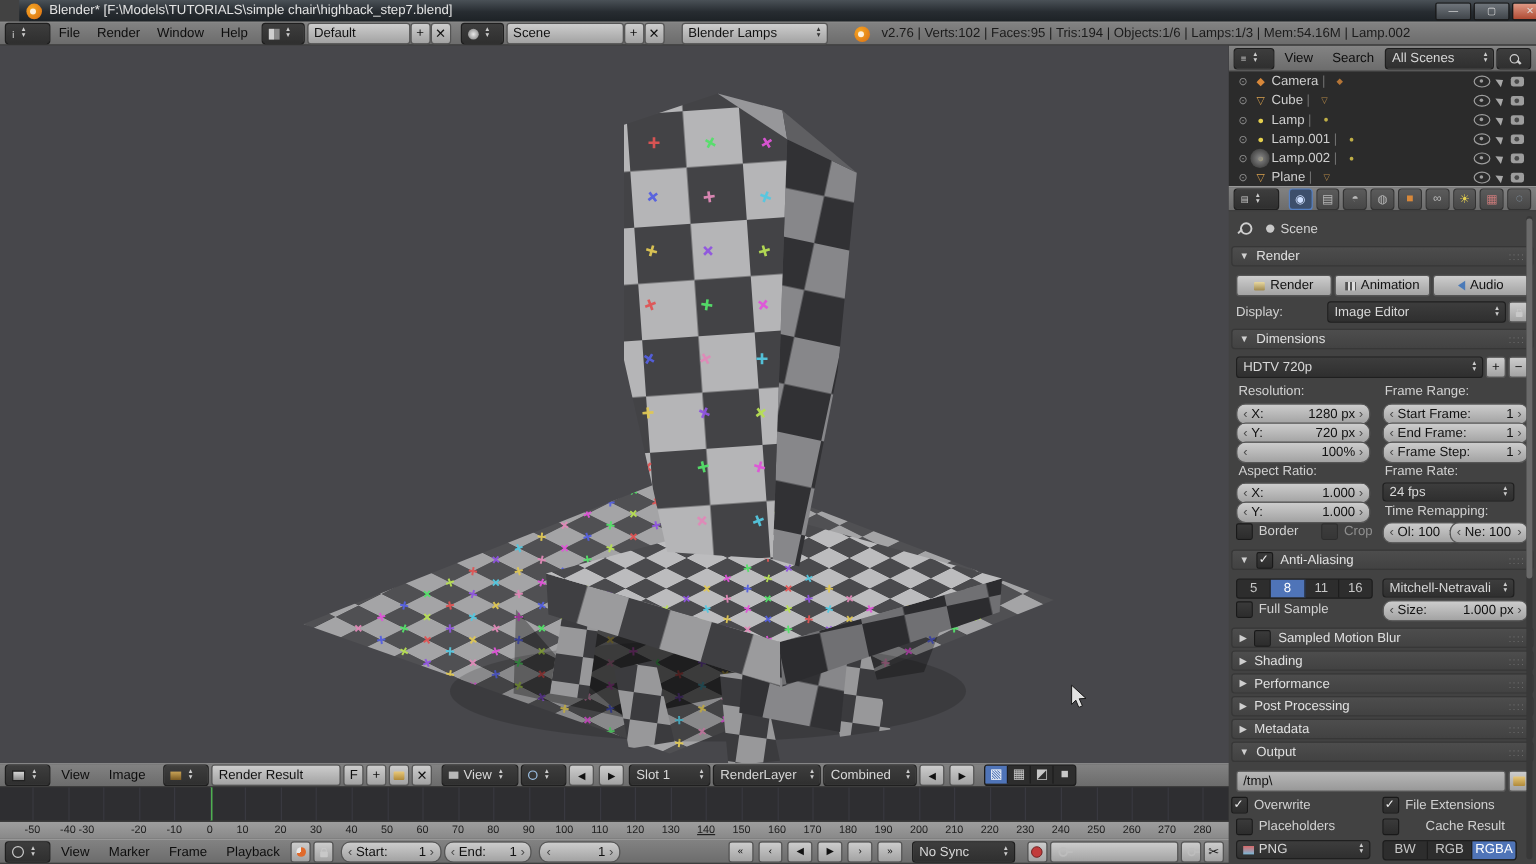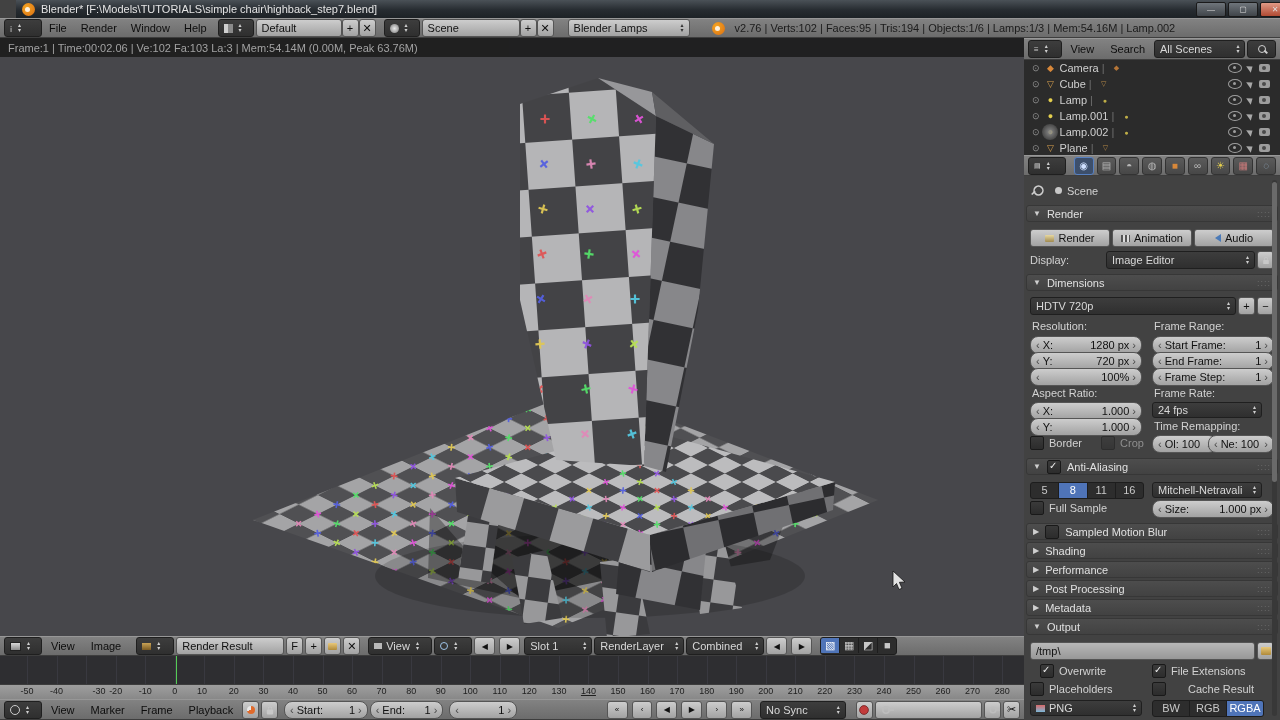--- a/index.html
+++ b/index.html
@@ -643,23 +643,20 @@
           <use href="#plus" xlink:href="#plus" transform="translate(537,441) scale(1) rotate(64)" fill="#e0c855"></use>
           <use href="#plus" xlink:href="#plus" transform="translate(584,441) scale(1) rotate(93)" fill="#9055e0"></use>
           <use href="#plus" xlink:href="#plus" transform="translate(631,441) scale(1) rotate(122)" fill="#b8e055"></use>
           <use href="#plus" xlink:href="#plus" transform="translate(678,441) scale(1) rotate(151)" fill="#5560e0"></use>
         </g>
       <polygon points="598,40 652,54 656,78" fill="#97979a"></polygon>
       <polygon points="652,54 714,106 656,78" fill="#5f5f62"></polygon>
 
       <path d="M893,533 l0,16 l3.5,-3.5 l2.5,6 l3,-1.3 l-2.6,-5.9 l5.6,-0.3 Z" fill="#e2e2e2" stroke="#141414" stroke-width="0.8"></path>
     </svg>
-    <div class="abs" style="left:0;top:0;width:1024px;height:19px;background:#1d1d1d;display:flex;align-items:center;opacity:.92">
-      <span style="color:#ababab;margin-left:8px">Frame:1 | Time:00:02.06 | Ve:102 Fa:103 La:3 | Mem:54.14M (0.00M, Peak 63.76M)</span>
-    </div>
   </div>
 
   <div class="hdr abs" style="left:0;top:636px;width:1024px;height:20px;box-sizing:border-box;padding:0 4px;gap:2px">
     <span class="ddl" style="width:26px">
         <span style="width:9px;height:7px;background:linear-gradient(#d8d8d8,#888);border:1px solid #222"></span>
         <span class="spin"></span>
       </span>
     <span class="menu">View</span>
     <span class="menu">Image</span>
     <span class="ddl" style="width:26px;margin-left:6px">
@@ -742,21 +739,21 @@
       <div class="gline" style="left: 854.4px;"></div>
       <div class="gline" style="left: 883.95px;"></div>
       <div class="gline" style="left: 913.5px;"></div>
       <div class="gline" style="left: 943.05px;"></div>
       <div class="gline" style="left: 972.6px;"></div>
       <div class="gline" style="left: 1002.15px;"></div>
     </div>
   <div id="ruler" class="abs" style="left:0;top:684px;width:1024px;height:15px;background:linear-gradient(#9e9e9e,#888);border-top:1px solid #3c3c3c;box-sizing:border-box;overflow:hidden">
       <span class="tick" style="left: 13px;">-50</span>
       <span class="tick" style="left: 42.55px;">-40</span>
-      <span class="tick" style="left: 85px; text-align: center;">-30</span>
+      <span class="tick" style="left: 58px; text-align: center;">-30</span>
       <span class="tick" style="left: 101.65px;">-20</span>
       <span class="tick" style="left: 131.2px;">-10</span>
       <span class="tick" style="left: 160.75px;">0</span>
       <span class="tick" style="left: 188px;">10</span>
       <span class="tick" style="left: 219.85px;">20</span>
       <span class="tick" style="left: 249.4px;">30</span>
       <span class="tick" style="left: 278.95px;">40</span>
       <span class="tick" style="left: 308.5px;">50</span>
       <span class="tick" style="left: 338.05px;">60</span>
       <span class="tick" style="left: 367.6px;">70</span>
@@ -1142,21 +1139,21 @@
       <span class="tri">▼</span>
         <span>Output</span>
         <span class="dots">::::</span>
     </div>
     <div class="abs" style="left:6px;top:466px;width:244px;display:flex;gap:2px">
       <span class="fl" style="flex:1;background:linear-gradient(#b8b8b8,#989898)">/tmp\</span>
       <span class="fl btn16">
           <span style="width:10px;height:8px;background:linear-gradient(#e8c87a,#b08a3a);border-radius:1px"></span>
         </span>
     </div>
-    <span class="abs" style="left:16px;top:488px;display:flex;align-items:center;gap:5px">
+    <span class="abs" style="left:2px;top:488px;display:flex;align-items:center;gap:5px">
       <span class="cb on"></span>
         <span class="lab">Overwrite</span>
     </span>
     <span class="abs" style="left:128px;top:488px;display:flex;align-items:center;gap:5px">
       <span class="cb on"></span>
         <span class="lab">File Extensions</span>
     </span>
     <span class="abs" style="left:6px;top:506px;display:flex;align-items:center;gap:5px">
       <span class="cb"></span>
         <span class="lab">Placeholders</span>

